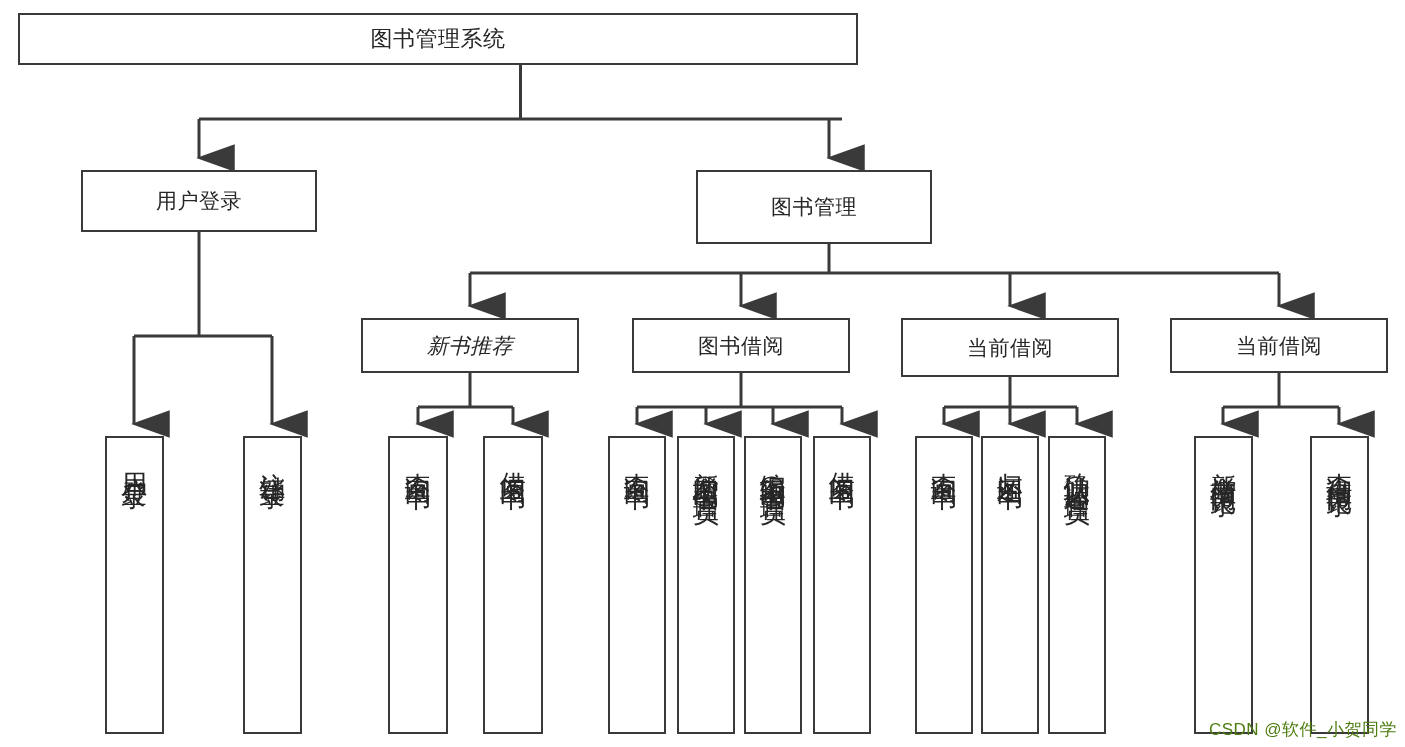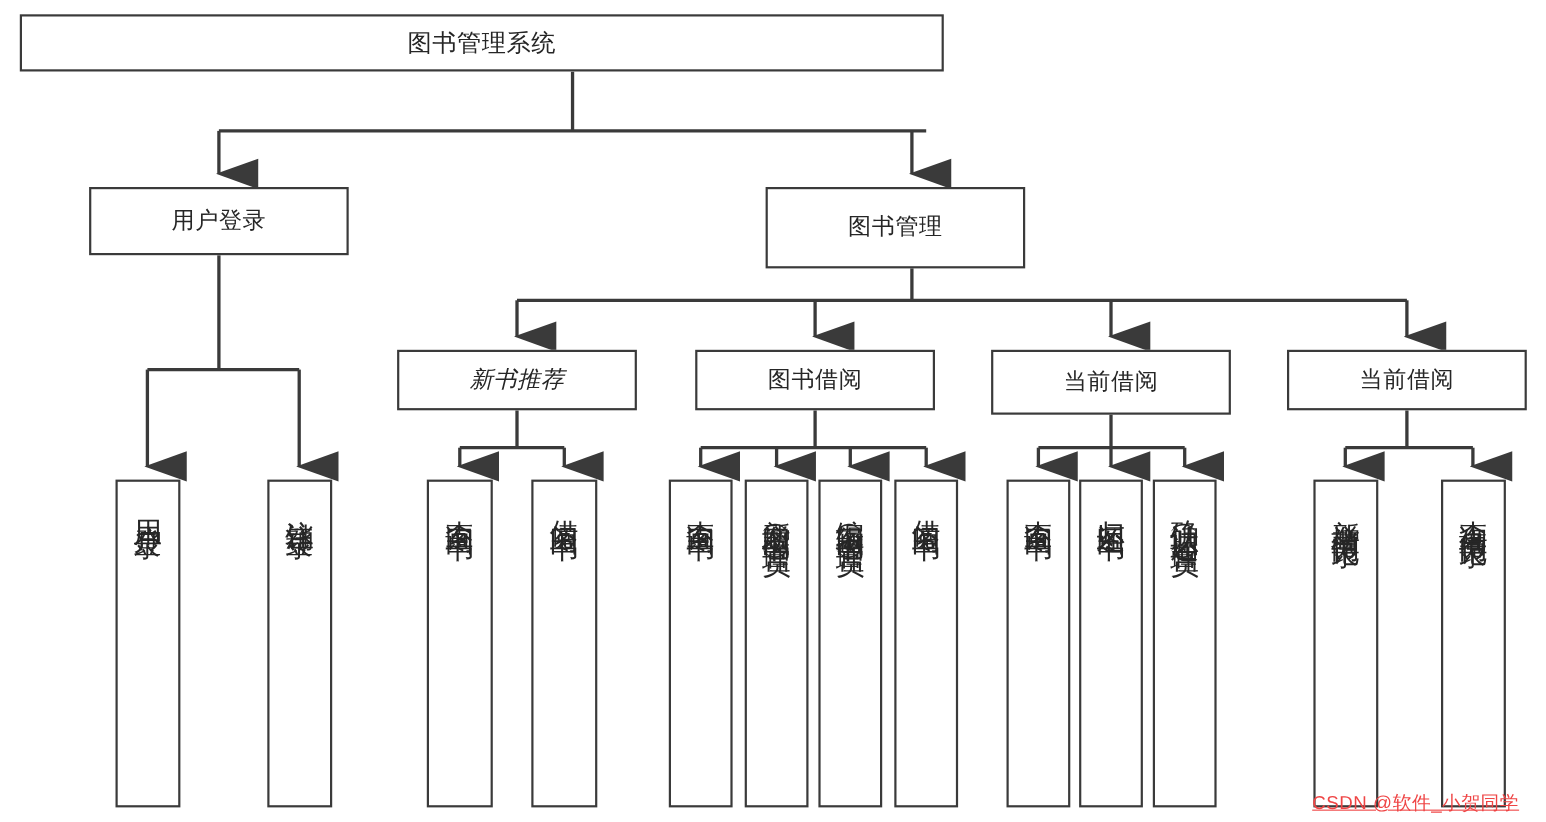--- a/index.html
+++ b/index.html
@@ -55,28 +55,27 @@
     text-orientation: upright;
     font-size: 26px;
     line-height: 1.18;
     letter-spacing: 4px;
     white-space: normal;
     max-height: 268px;
   }
   .node.root .label { font-size: 22px; }
   .watermark {
     position: absolute;
-    right: 24px;
+    right: 8px;
     bottom: 6px;
     font-size: 17px;
-    color: #ef4444;
+    color: #4d7c0f;
     letter-spacing: 0.5px;
     white-space: nowrap;
     user-select: none;
-    text-decoration: underline;
   }
 </style>
 </head>
 <body>
 
 <div id="diagram-root">
 
   <svg class="edges" viewBox="0 0 1405 747" xmlns="http://www.w3.org/2000/svg">
     <defs>
       <marker id="arrow" viewBox="0 0 12 14" refX="6" refY="13" markerWidth="11" markerHeight="13" orient="auto-start-reverse">

